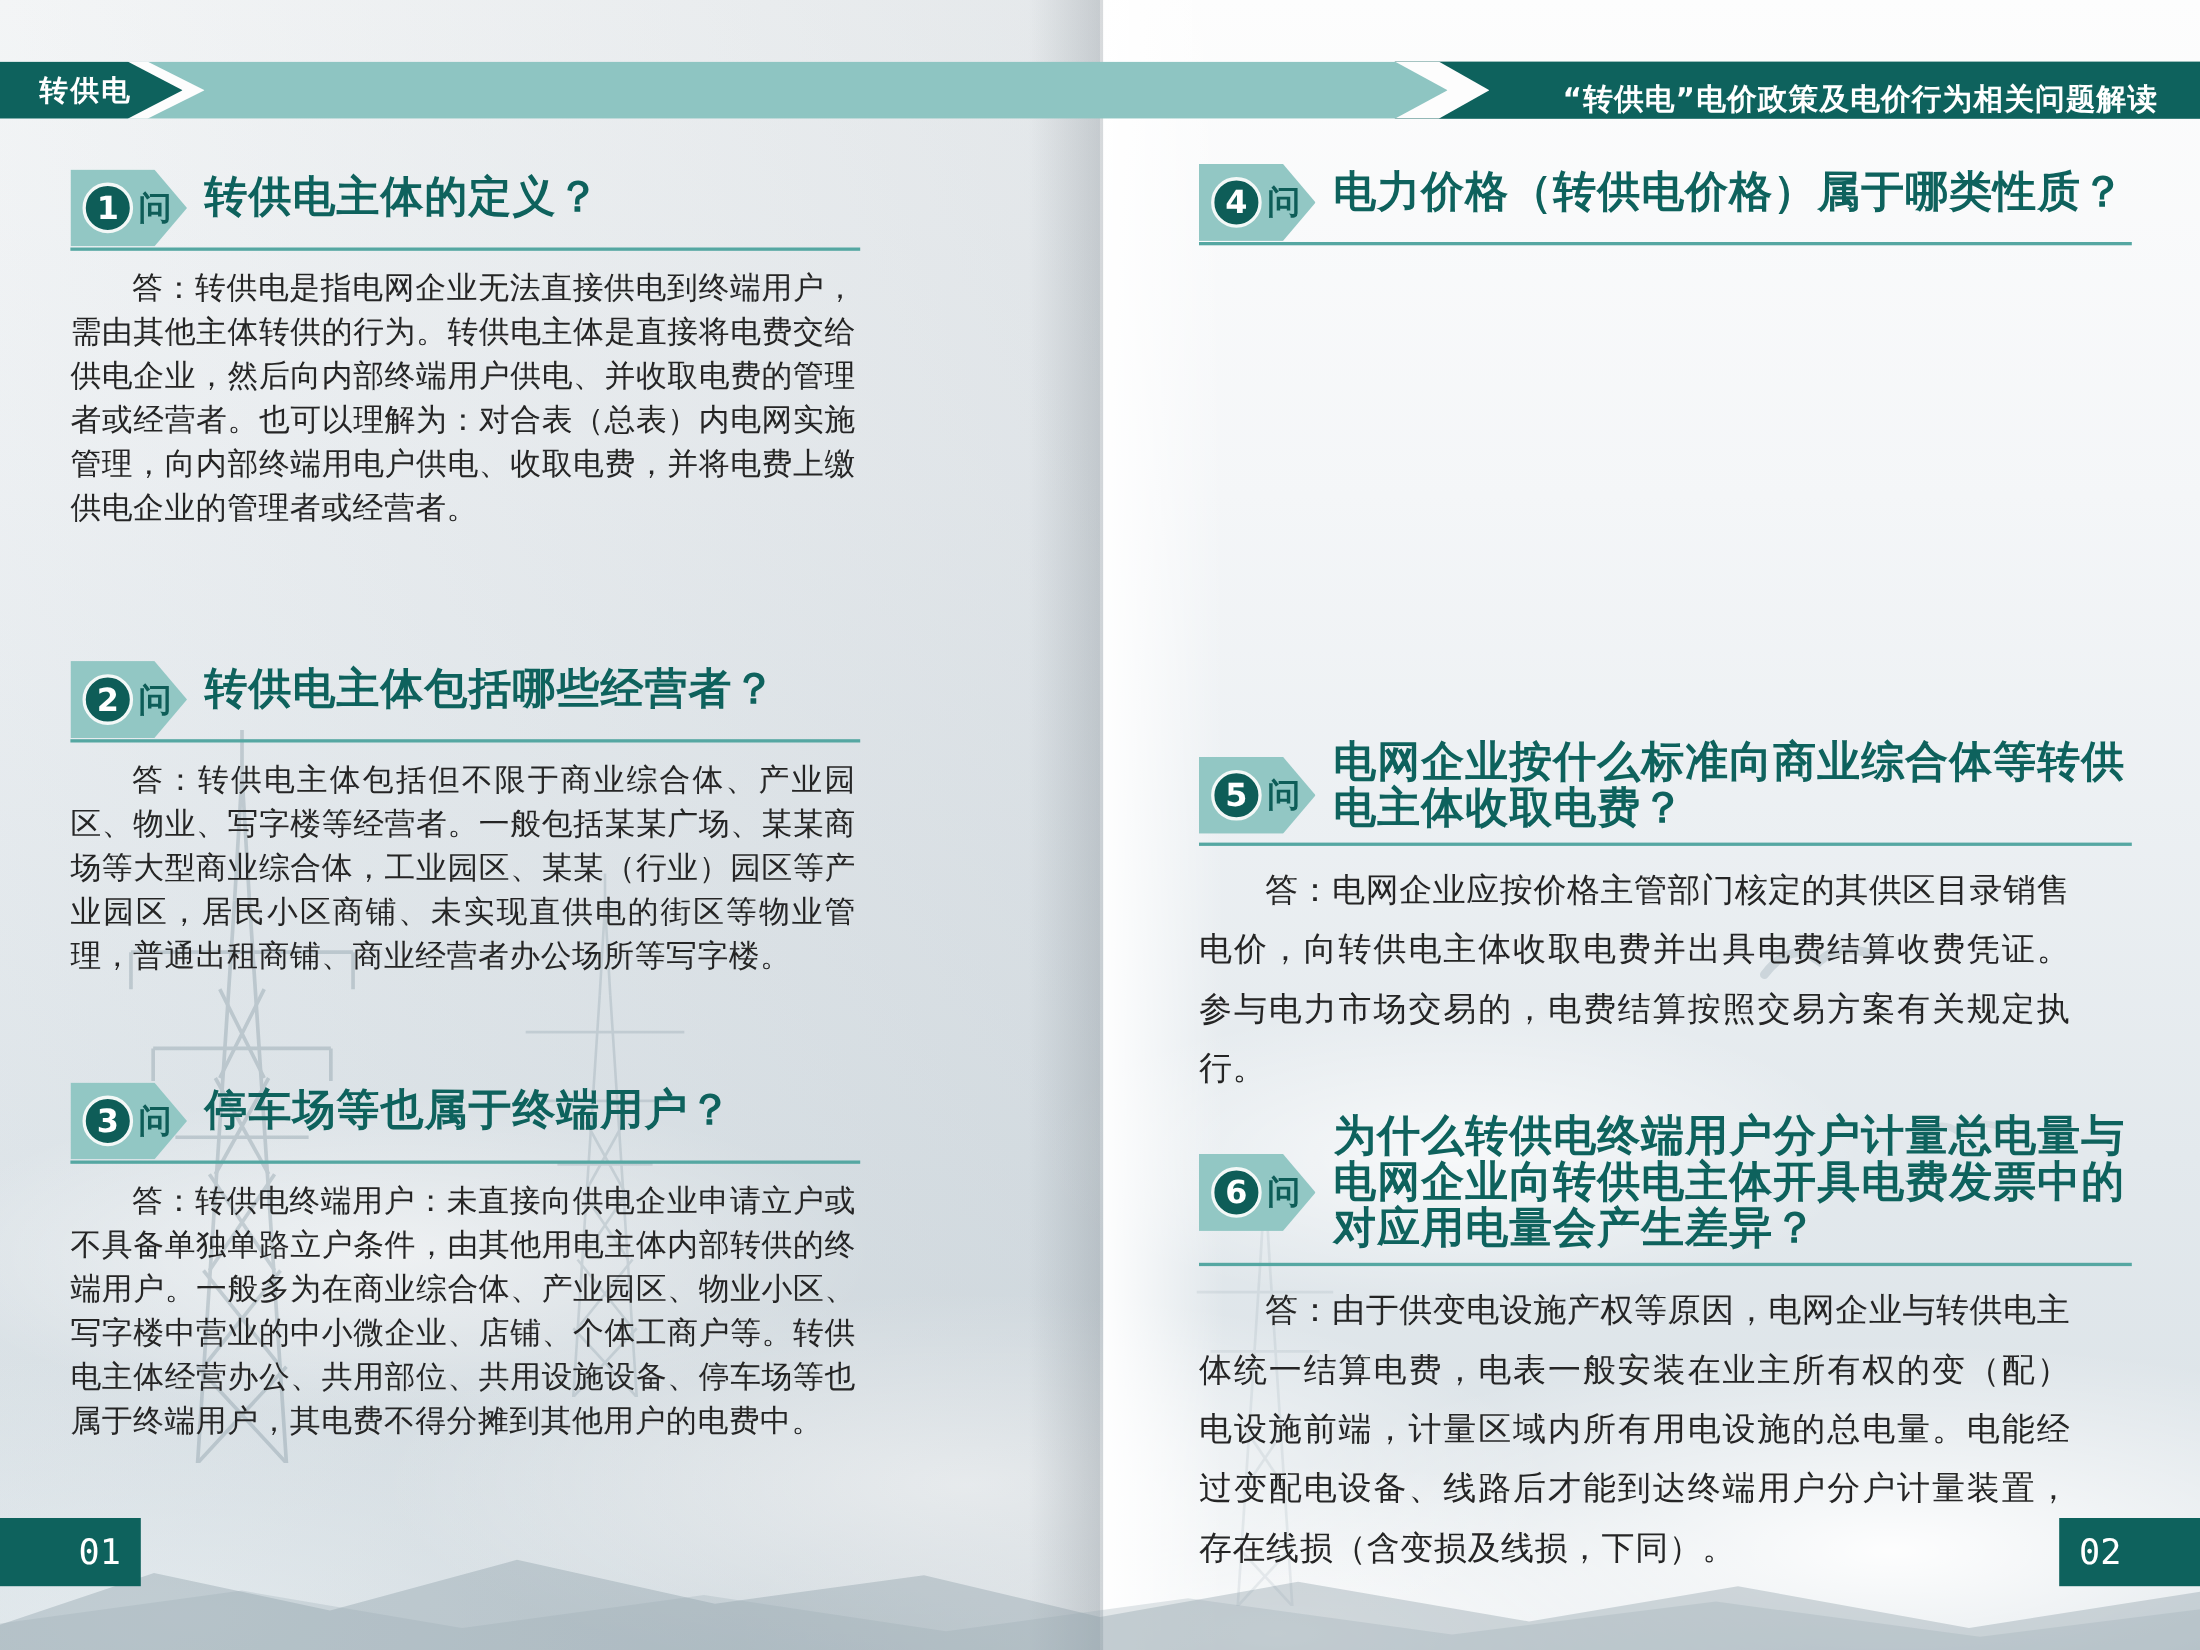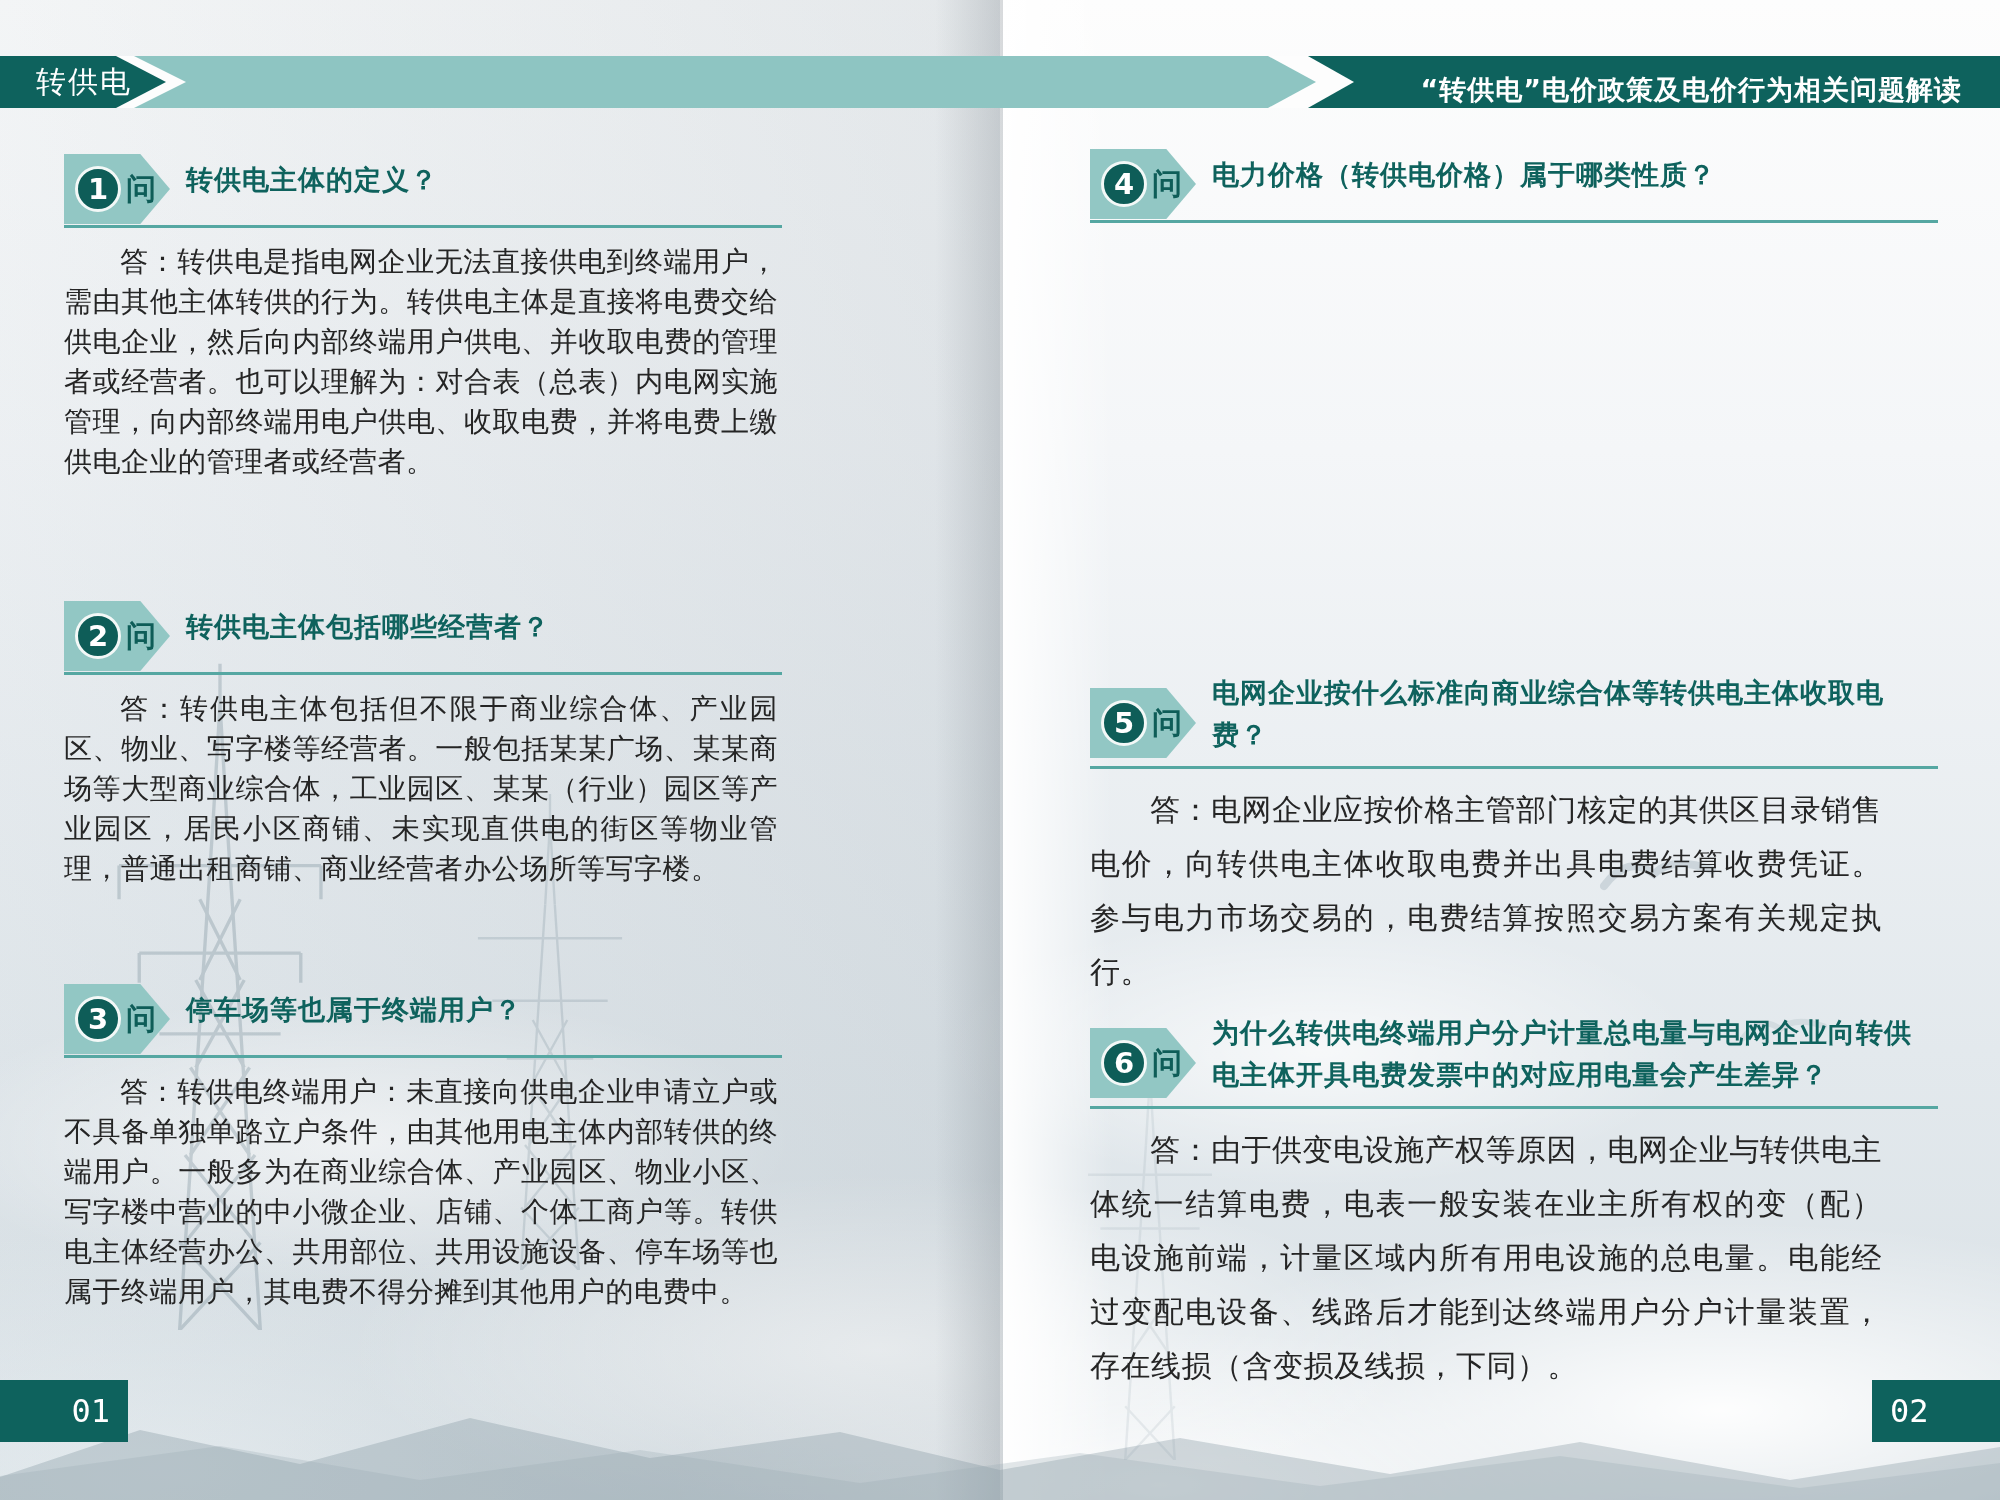--- a/index.html
+++ b/index.html
@@ -33,34 +33,34 @@
   .band-dark-right { position:absolute; left:1268px; top:56px; width:732px; height:52px; background:#0e625d; z-index:1;
     display:flex; align-items:center; justify-content:flex-end; padding-right:38px; }
   .band-dark-right .band-title { color:#fff; font-size:27px; font-weight:bold; letter-spacing:1px;margin-top:16px; }
   .band-white-sep { position:absolute; left:1258px; top:56px; width:96px; height:52px; background:#fdfdfd; z-index:2;
     clip-path:polygon(0 0, 52% 0, 100% 50%, 52% 100%, 0 100%); }
   .tab-white-left { position:absolute; left:0; top:56px; width:186px; height:52px; background:#fdfdfd; z-index:4;
     clip-path:polygon(0 0, 134px 0, 100% 50%, 134px 100%, 0 100%); }
   .tab-dark-left { position:absolute; left:0; top:56px; width:166px; height:52px; background:#0e625d; z-index:5;
     clip-path:polygon(0 0, 116px 0, 100% 50%, 116px 100%, 0 100%);
     display:flex; align-items:center; padding-left:36px; }
-  .tab-dark-left .tab-label { color:#fff; font-size:30px; font-weight:normal; letter-spacing:2px; }
+  .tab-dark-left .tab-label { color:#fff; font-size:26px; font-weight:bold; letter-spacing:2px; }
   
   .qa { position:absolute; z-index:6; }
   .qa.colL { left:64px;  width:718px; }
   .qa.colR { left:1090px; width:848px; }
   .qheader { display:flex; align-items:center; border-bottom:3px solid #55a7a2; padding-bottom:10px; }
   .badge { flex:0 0 auto; width:106px; height:70px; background:#92c7c4; position:relative;
     clip-path:polygon(0 0, 72% 0, 100% 50%, 72% 100%, 0 100%);
     display:flex; align-items:center; transform:translateY(9px); }
   .badge-circle { width:46px; height:46px; margin-left:11px; border-radius:50%;
     background:#0e5d58; border:3px solid #f3f8f7; color:#fff; font-weight:bold; font-size:29px;
     display:flex; align-items:center; justify-content:center; }
   .badge-ask { font-size:30px; font-weight:bold; color:#0e5d58; margin-left:5px; }
-  .qtitle { margin-left:16px; font-size:27px; font-weight:bold; color:#0e625d;
+  .qtitle { margin-left:16px; font-size:39px; font-weight:bold; color:#0e625d;
     line-height:42px; letter-spacing:1px; max-width:730px; }
   .answer { margin-top:14px; color:#252525; text-align:justify; text-indent:2em;
     text-justify:inter-ideograph; }
   .colL .answer { width:714px; font-size:28px; line-height:40px; letter-spacing:.5px; }
   .colR .answer { width:792px; font-size:30px; line-height:54px; letter-spacing:.5px; }
   
   .pageno { position:absolute; top:1380px; height:62px; background:#0e625d; color:#fff; z-index:7;
     font-family:"DejaVu Sans Mono", monospace; font-size:32px; display:flex; align-items:center; }
   .pageno.pnl { left:0; width:128px; justify-content:flex-end; padding-right:18px; }
   .pageno.pnr { right:0; width:128px; justify-content:flex-start; padding-left:18px; }

